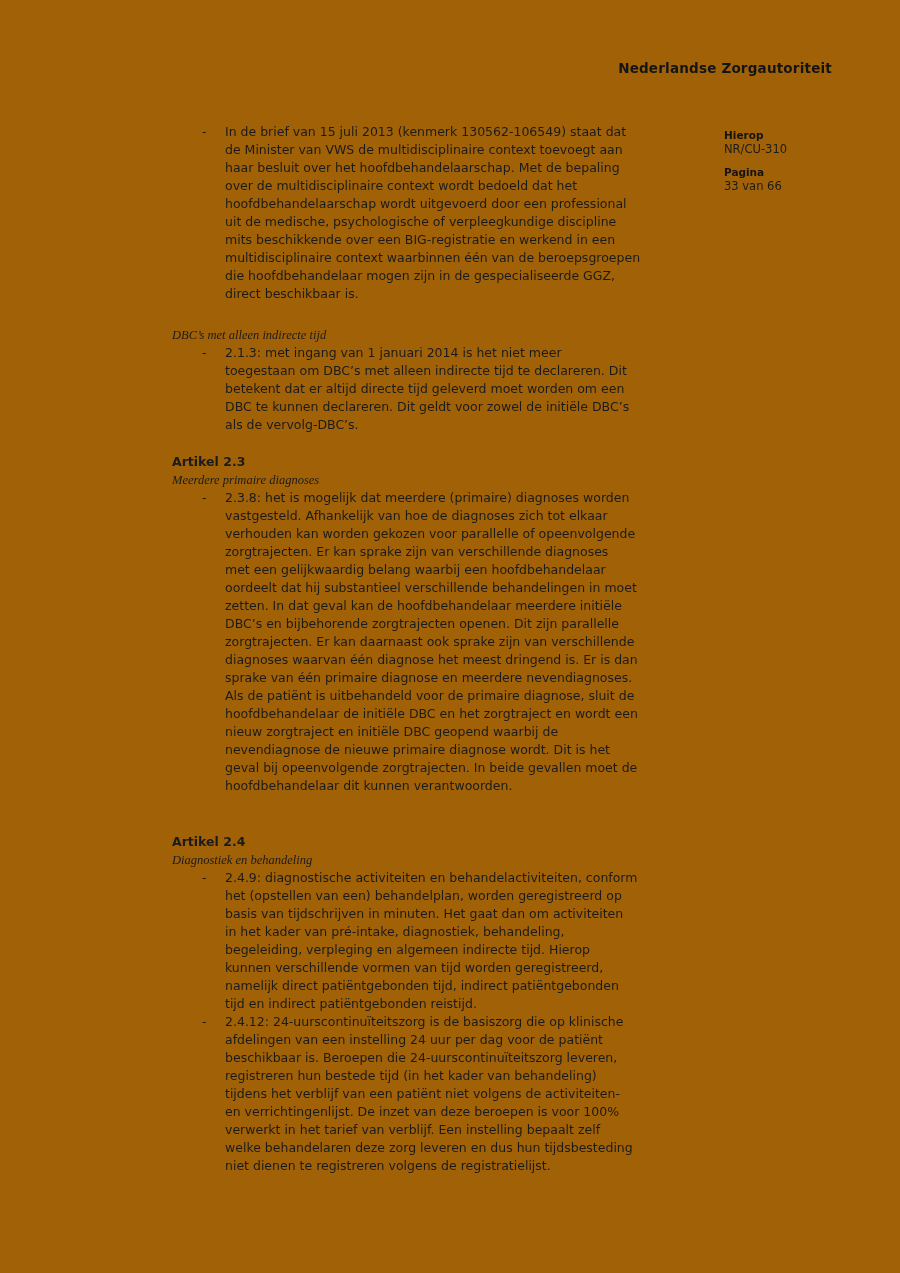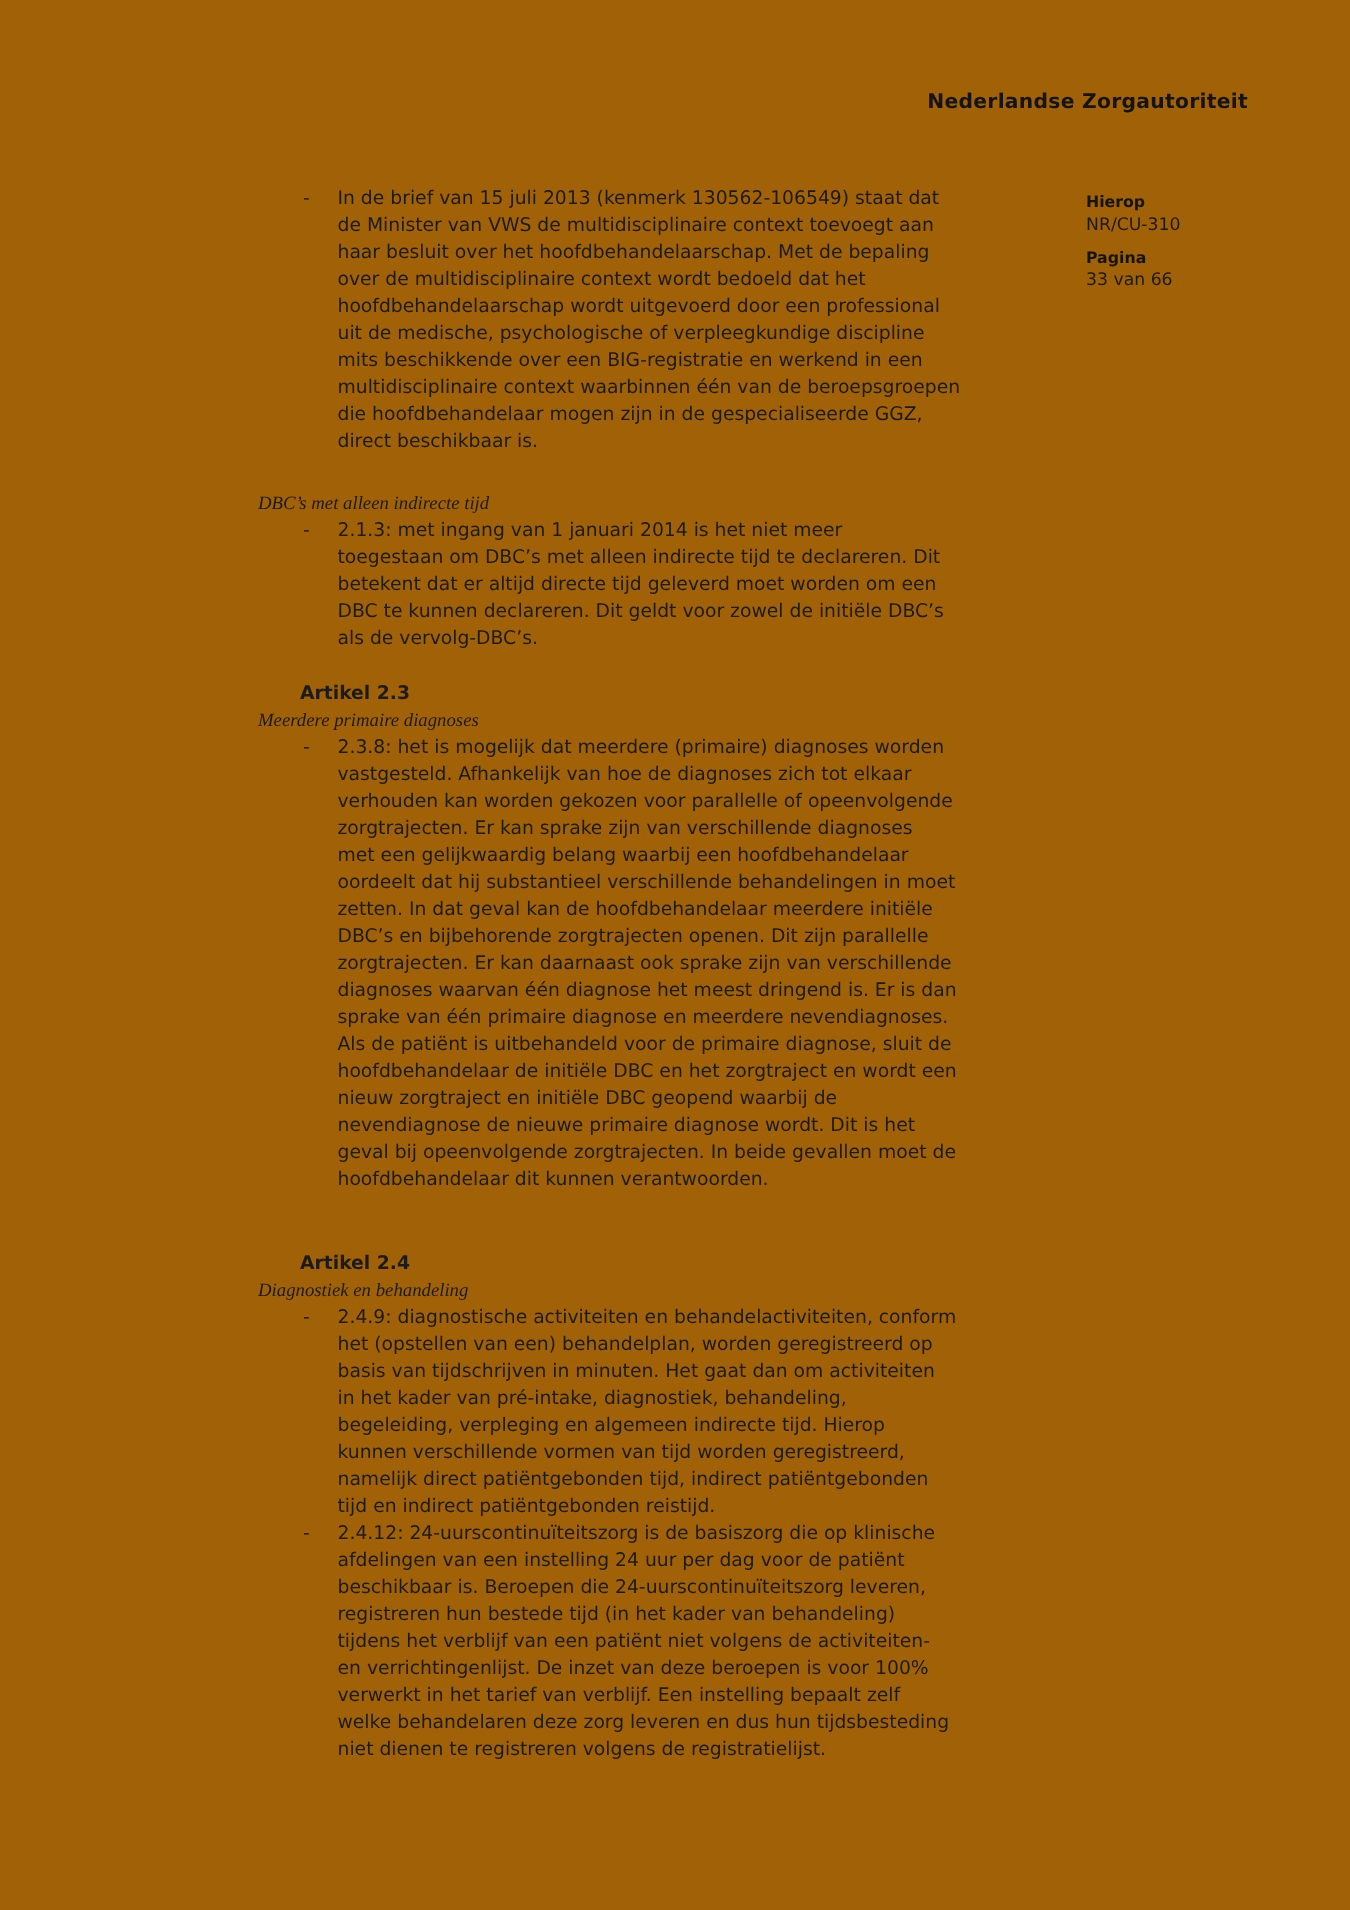--- a/index.html
+++ b/index.html
@@ -40,21 +40,21 @@
     color: #1b1b1b;
   }
   .content {
     position: absolute;
     left: 172px;
     top: 123px;
     width: 520px;
     font-size: 12.5px;
     line-height: 18px;
   }
-  .h-bold { font-weight: bold; margin-left: 28px; }
+  .h-bold { font-weight: bold; }
   .h-italic { font-style: italic; font-family: Liberation Serif, serif; }
   .bullet { display: flex; }
   .dash {
     width: 53px;
     padding-left: 30px;
     box-sizing: border-box;
     flex-shrink: 0;
   }
   .btext {
     white-space: pre-line;

